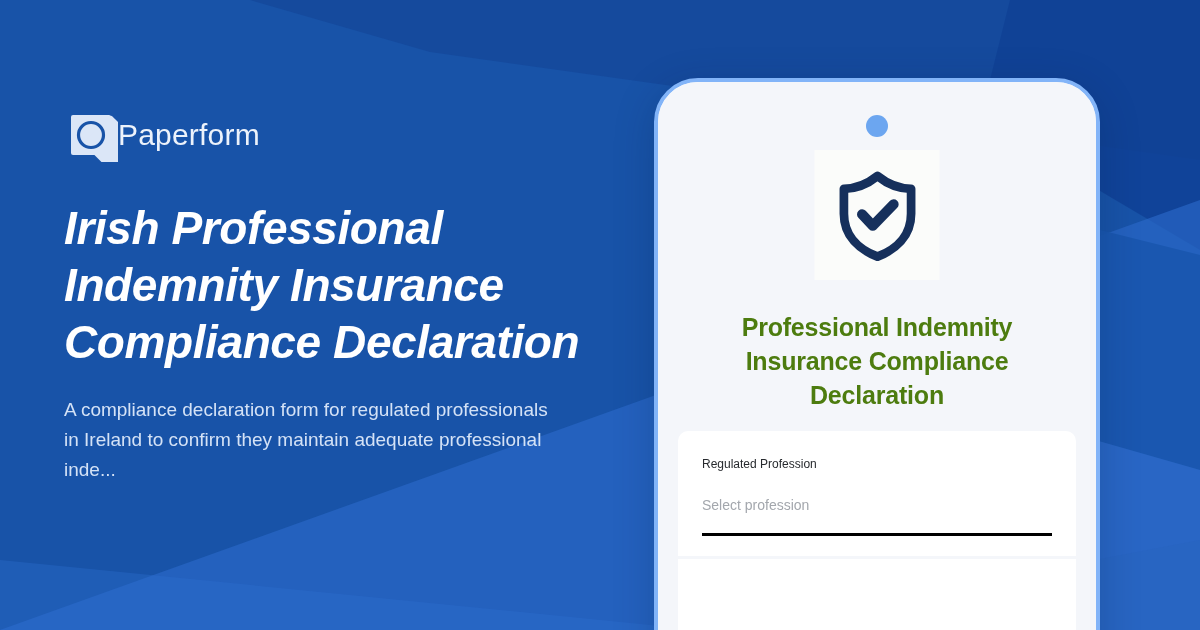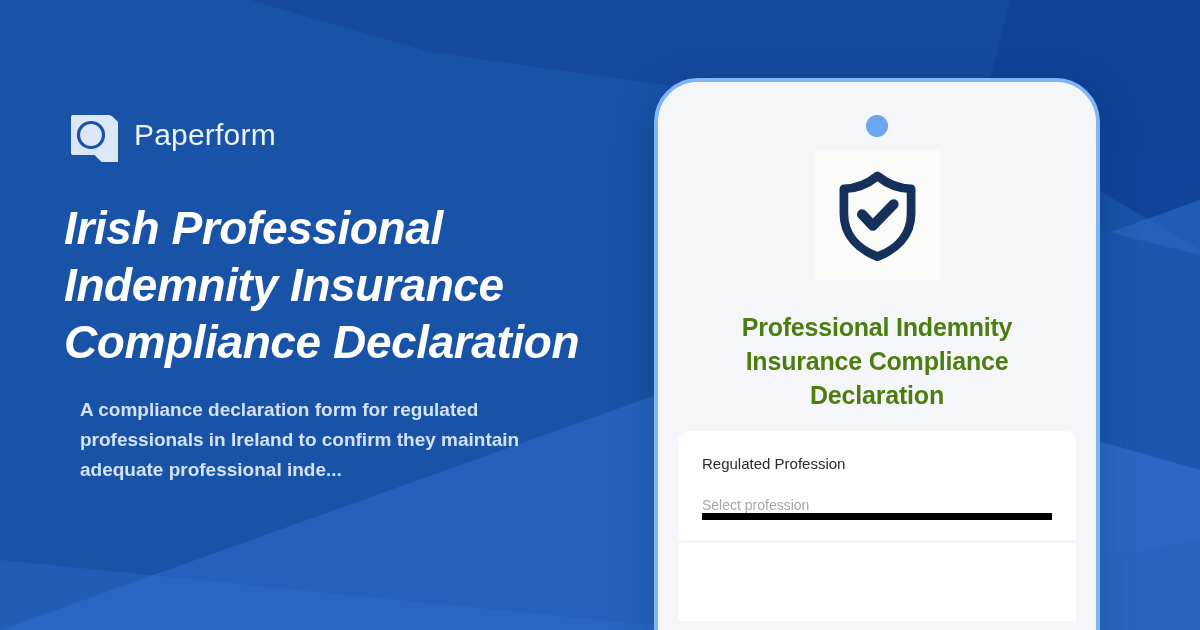--- a/index.html
+++ b/index.html
@@ -14,21 +14,21 @@
   #bg { position:absolute; inset:0; width:1200px; height:630px; }
 
   
   .left-col {
     position:absolute;
     left:64px; top:108px;
     width:560px;
     z-index:5;
   }
 
-  .brand { display:flex; align-items:center; gap:16px; margin-bottom:38px; }
+  .brand { display:flex; align-items:center; margin-bottom:38px; }
   .brand-mark { width:54px; height:54px; flex:0 0 54px; }
   .brand-name {
     font-size:30px;
     font-weight:400;
     color:#ecf2fb;
     letter-spacing:0.2px;
     font-family:"Liberation Sans", sans-serif;
   }
 
   .headline {
@@ -40,22 +40,21 @@
     max-width:520px;
     font-style:italic;
   }
 
   .subtitle {
     margin-top:24px;
     font-size:19px;
     line-height:30px;
     color:#d4e2f6;
     max-width:500px;
-    font-weight:700;
-    margin-left:16px;
+    font-weight:400;
   }
 
   
   .phone {
     position:absolute;
     left:654px; top:78px;
     width:446px; height:600px;
     border:4px solid #82b4f8;
     border-top-left-radius:44px;
     border-top-right-radius:44px;
@@ -99,31 +98,31 @@
   .form-body { position:absolute; top:349px; left:20px; right:20px; }
 
   .field-card {
     background:#ffffff;
     border-radius:10px 10px 0 0;
     padding:22px 24px 20px 24px;
   }
   .field-card + .field-card { margin-top:3px; border-radius:0; }
 
   .field-label {
-    font-size:15px;
+    font-size:12px;
     line-height:22px;
     color:#272a2e;
     font-weight:400;
   }
   .field-input {
     margin-top:22px;
     font-size:14px;
     color:#a3a7ad;
-    padding-bottom:0;
-    border-bottom:7px solid #000000;
+    padding-bottom:20px;
+    border-bottom:3px solid #000000;
   }
   .field-spacer { height:36px; }
 </style>
 </head>
 <body>
 
 <svg id="bg" viewBox="0 0 1200 630" preserveAspectRatio="none">
   <rect x="0" y="0" width="1200" height="630" fill="#1853A8"></rect>
 
   <polygon points="250,0 1200,0 1200,160 430,52" fill="#14479A" opacity="0.75"></polygon>

